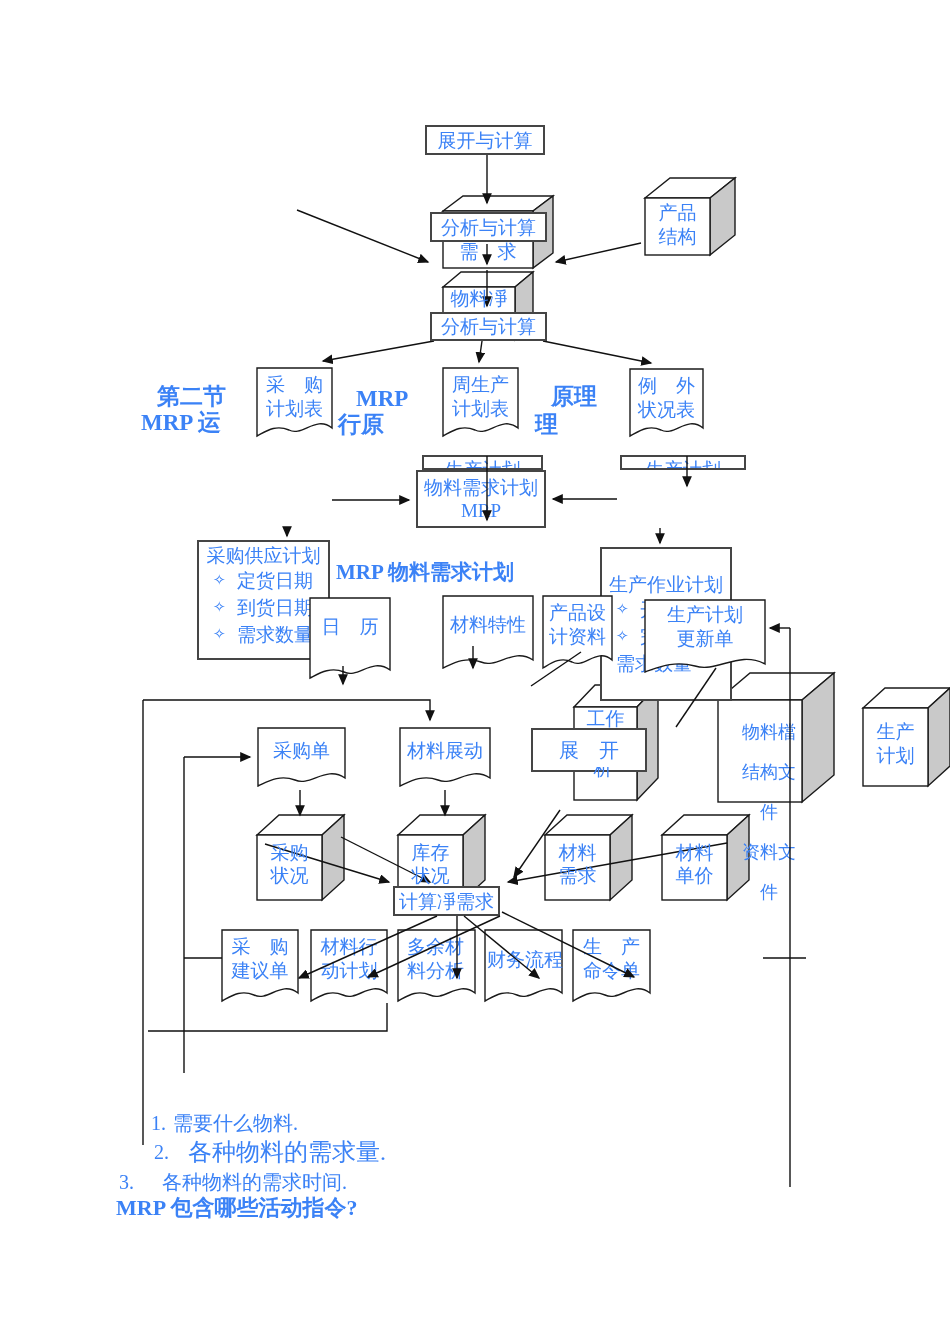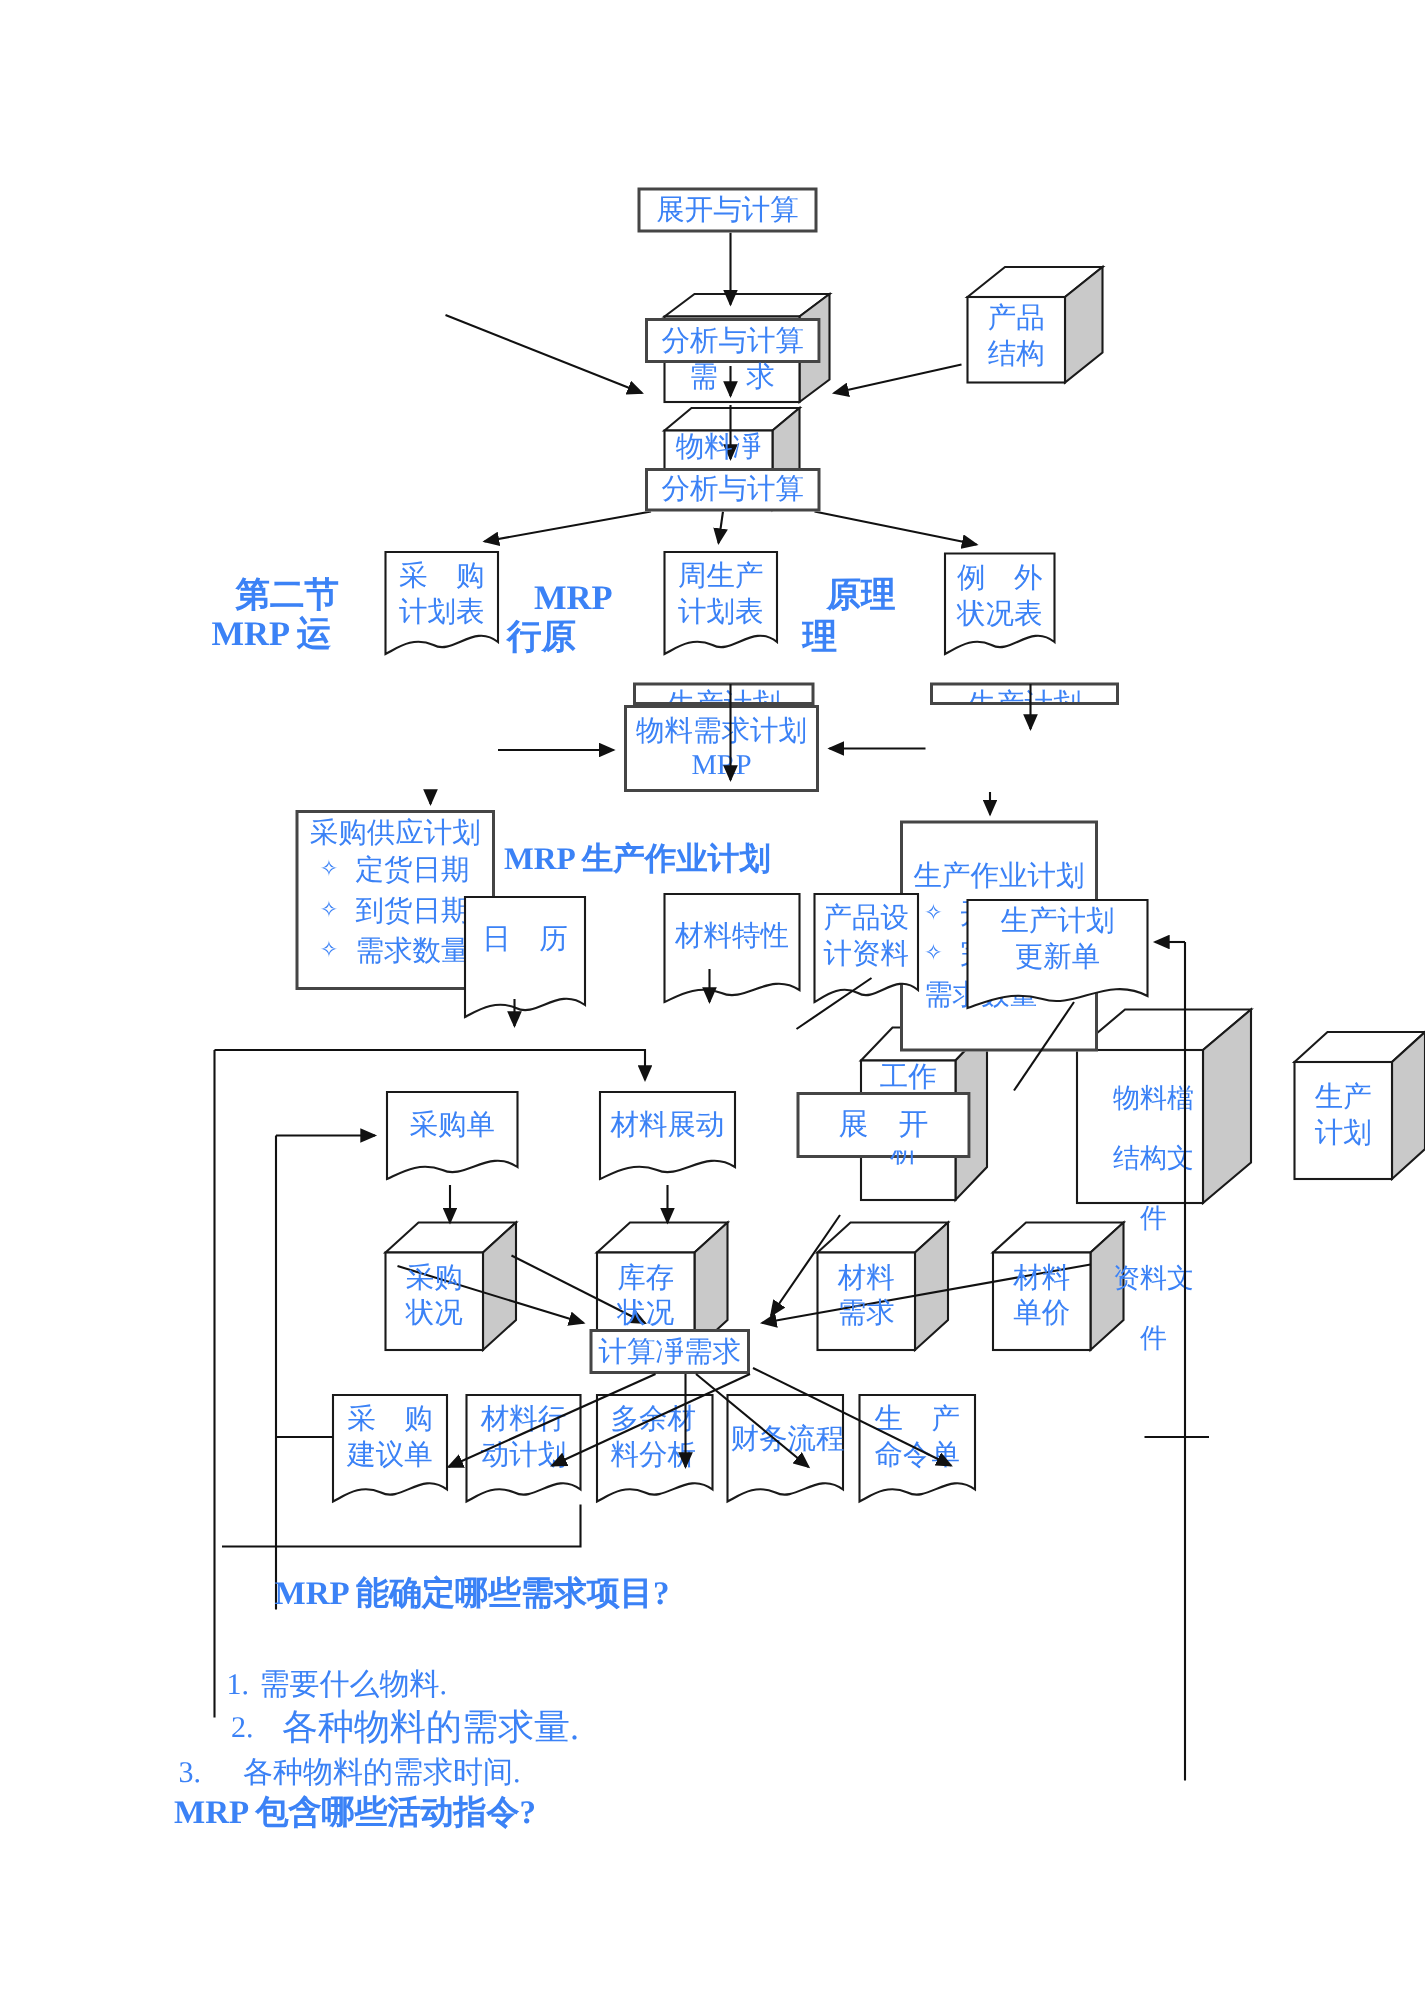--- a/index.html
+++ b/index.html
@@ -203,21 +203,21 @@
   <div class="t" style="left:445px;top:373px;width:71px;"><span>周生产</span><br><span>计划表</span></div>
   <div class="t" style="left:631px;top:374px;width:71px;"><span>例　外</span><br><span>状况表</span></div>
 
   <div class="t h" style="left:157px;top:384px;">第二节</div>
   <div class="t h" style="left:141px;top:410px;">MRP 运</div>
   <div class="t h" style="left:356px;top:386px;">MRP</div>
   <div class="t h" style="left:338px;top:412px;">行原</div>
   <div class="t h" style="left:551px;top:384px;">原理</div>
   <div class="t h" style="left:535px;top:412px;">理</div>
 
-  <div class="t bold left" style="left:336px;top:560px;font-size:21px;">MRP 生产作业计划</div>
+  <div class="t bold left" style="left:336px;top:560px;font-size:21px;">MRP 物料需求计划</div>
 
   <div class="t" style="left:314px;top:615px;width:72px;">日　历</div>
   <div class="t" style="left:446px;top:613px;width:84px;">材料特性</div>
   <div class="t" style="left:545px;top:601px;width:65px;"><span>产品设</span><br><span>计资料</span></div>
   <div class="t" style="left:649px;top:603px;width:112px;"><span>生产计划</span><br><span>更新单</span></div>
 
   <div class="t" style="left:266px;top:739px;width:71px;">采购单</div>
   <div class="t" style="left:403px;top:739px;width:84px;">材料展动</div>
   <div class="t" style="left:576px;top:707px;width:59px;">工作</div>
   <div class="t clip" style="left:593px;top:767px;width:20px;height:16px;"><span>析</span></div>
@@ -235,21 +235,20 @@
   <div class="t" style="left:398px;top:841px;width:65px;line-height:23px;"><span>库存</span><br><span>状况</span></div>
   <div class="t" style="left:545px;top:841px;width:65px;line-height:23px;"><span>材料</span><br><span>需求</span></div>
   <div class="t" style="left:662px;top:841px;width:65px;line-height:23px;"><span>材料</span><br><span>单价</span></div>
 
   <div class="t" style="left:224px;top:935px;width:72px;"><span>采　购</span><br><span>建议单</span></div>
   <div class="t" style="left:313px;top:935px;width:72px;"><span>材料行</span><br><span>动计划</span></div>
   <div class="t" style="left:400px;top:935px;width:71px;"><span>多余材</span><br><span>料分析</span></div>
   <div class="t" style="left:487px;top:948px;width:73px;">财务流程</div>
   <div class="t" style="left:575px;top:935px;width:73px;"><span>生　产</span><br><span>命令单</span></div>
 
-  <div class="t bold left" style="left:183px;top:1050px;font-size:22px;">MRP 能确定哪些需求项目?</div>
   <div class="t left" style="left:151px;top:1111px;font-size:20px;">1.</div>
   <div class="t left" style="left:173px;top:1111px;font-size:20px;">需要什么物料.</div>
   <div class="t left" style="left:154px;top:1140px;font-size:20px;">2.</div>
   <div class="t left" style="left:188px;top:1140px;font-size:24px;">各种物料的需求量.</div>
   <div class="t left" style="left:119px;top:1170px;font-size:20px;">3.</div>
   <div class="t left" style="left:162px;top:1170px;font-size:20px;">各种物料的需求时间.</div>
   <div class="t bold left" style="left:116px;top:1196px;font-size:22px;">MRP 包含哪些活动指令?</div>
 
   <svg id="top" class="layer">
     <defs>

